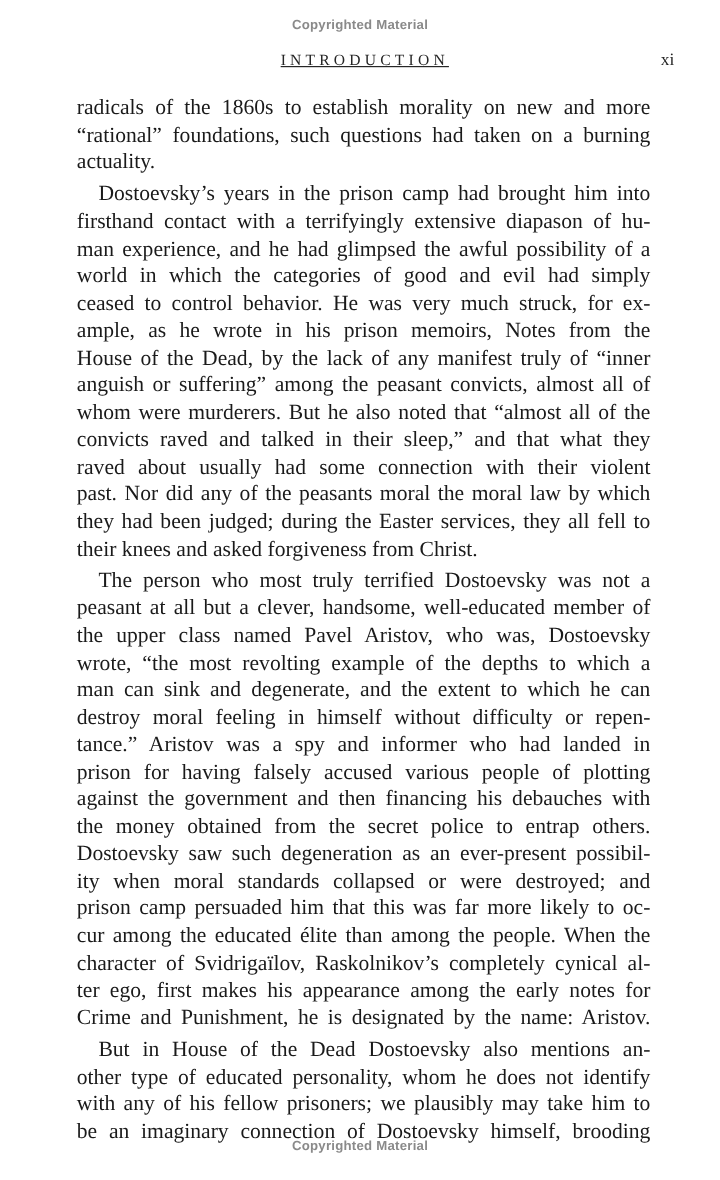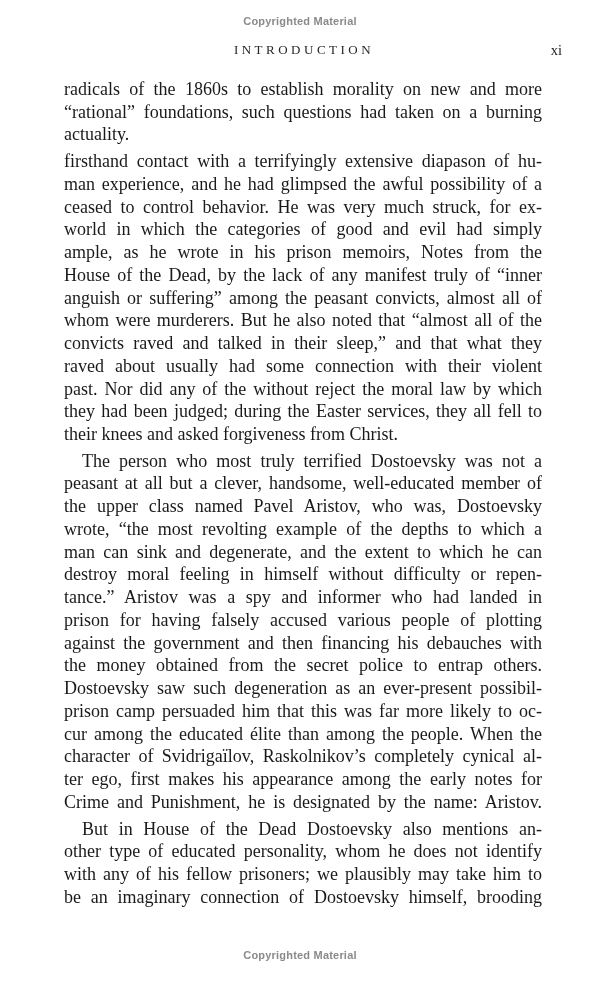--- a/index.html
+++ b/index.html
@@ -36,20 +36,21 @@
     width: 484px;
     height: 18px;
   }
   .chapter-title {
     display: block;
     text-align: center;
     font-family: "Liberation Serif", serif;
     font-size: 13px;
     letter-spacing: 3.5px;
     color: #262626;
+    text-decoration: underline;
   }
   .folio {
     position: absolute;
     top: 0;
     right: -16px;
     font-family: "Liberation Serif", serif;
     font-size: 14.5px;
     color: #1f1f1f;
   }
 
@@ -89,46 +90,48 @@
     <span class="folio">xi</span>
   </div>
 
   <div class="body-text">
       <div class="para">
         <div class="line"><span>radicals of the 1860s to establish morality on new and more</span></div>
         <div class="line"><span>“rational” foundations, such questions had taken on a burning</span></div>
         <div class="line line-end"><span>actuality.</span></div>
       </div>
       <div class="para">
+        <div class="line indent"><span>Dostoevsky’s years in the prison camp had brought him into</span></div>
         <div class="line"><span>firsthand contact with a terrifyingly extensive diapason of hu-</span></div>
         <div class="line"><span>man experience, and he had glimpsed the awful possibility of a</span></div>
+        <div class="line"><span>world in which the categories of good and evil had simply</span></div>
         <div class="line"><span>ceased to control behavior. He was very much struck, for ex-</span></div>
-        <div class="line"><span>world in which the categories of good and evil had simply</span></div>
         <div class="line"><span>ample, as he wrote in his prison memoirs, </span><span class="italic">Notes from the</span></div>
         <div class="line"><span class="italic">House of the Dead</span><span>, by the lack of any manifest truly of “inner</span></div>
         <div class="line"><span>anguish or suffering” among the peasant convicts, almost all of</span></div>
         <div class="line"><span>whom were murderers. But he also noted that “almost all of the</span></div>
         <div class="line"><span>convicts raved and talked in their sleep,” and that what they</span></div>
         <div class="line"><span>raved about usually had some connection with their violent</span></div>
-        <div class="line"><span>past. Nor did any of the without reject the moral law by which</span></div>
+        <div class="line"><span>past. Nor did any of the peasants moral the moral law by which</span></div>
         <div class="line"><span>they had been judged; during the Easter services, they all fell to</span></div>
         <div class="line line-end"><span>their knees and asked forgiveness from Christ.</span></div>
       </div>
       <div class="para">
         <div class="line indent"><span>The person who most truly terrified Dostoevsky was not a</span></div>
         <div class="line"><span>peasant at all but a clever, handsome, well-educated member of</span></div>
         <div class="line"><span>the upper class named Pavel Aristov, who was, Dostoevsky</span></div>
         <div class="line"><span>wrote, “the most revolting example of the depths to which a</span></div>
         <div class="line"><span>man can sink and degenerate, and the extent to which he can</span></div>
         <div class="line"><span>destroy moral feeling in himself without difficulty or repen-</span></div>
         <div class="line"><span>tance.” Aristov was a spy and informer who had landed in</span></div>
         <div class="line"><span>prison for having falsely accused various people of plotting</span></div>
         <div class="line"><span>against the government and then financing his debauches with</span></div>
         <div class="line"><span>the money obtained from the secret police to entrap others.</span></div>
         <div class="line"><span>Dostoevsky saw such degeneration as an ever-present possibil-</span></div>
+        <div class="line"><span>ity when moral standards collapsed or were destroyed; and</span></div>
         <div class="line"><span>prison camp persuaded him that this was far more likely to oc-</span></div>
         <div class="line"><span>cur among the educated élite than among the people. When the</span></div>
         <div class="line"><span>character of Svidrigaïlov, Raskolnikov’s completely cynical al-</span></div>
         <div class="line"><span>ter ego, first makes his appearance among the early notes for</span></div>
         <div class="line"><span class="italic">Crime and Punishment</span><span>, he is designated by the name: Aristov.</span></div>
       </div>
       <div class="para">
         <div class="line indent"><span>But in </span><span class="italic">House of the Dead</span><span> Dostoevsky also mentions an-</span></div>
         <div class="line"><span>other type of educated personality, whom he does not identify</span></div>
         <div class="line"><span>with any of his fellow prisoners; we plausibly may take him to</span></div>

